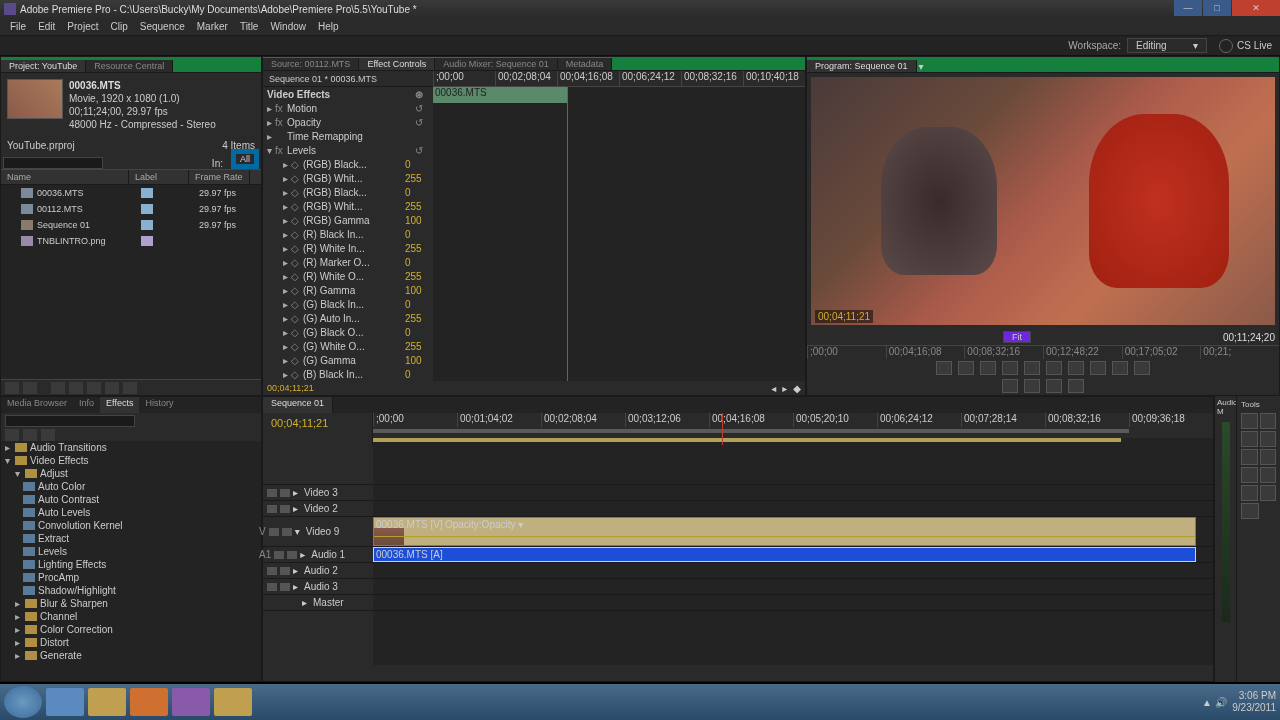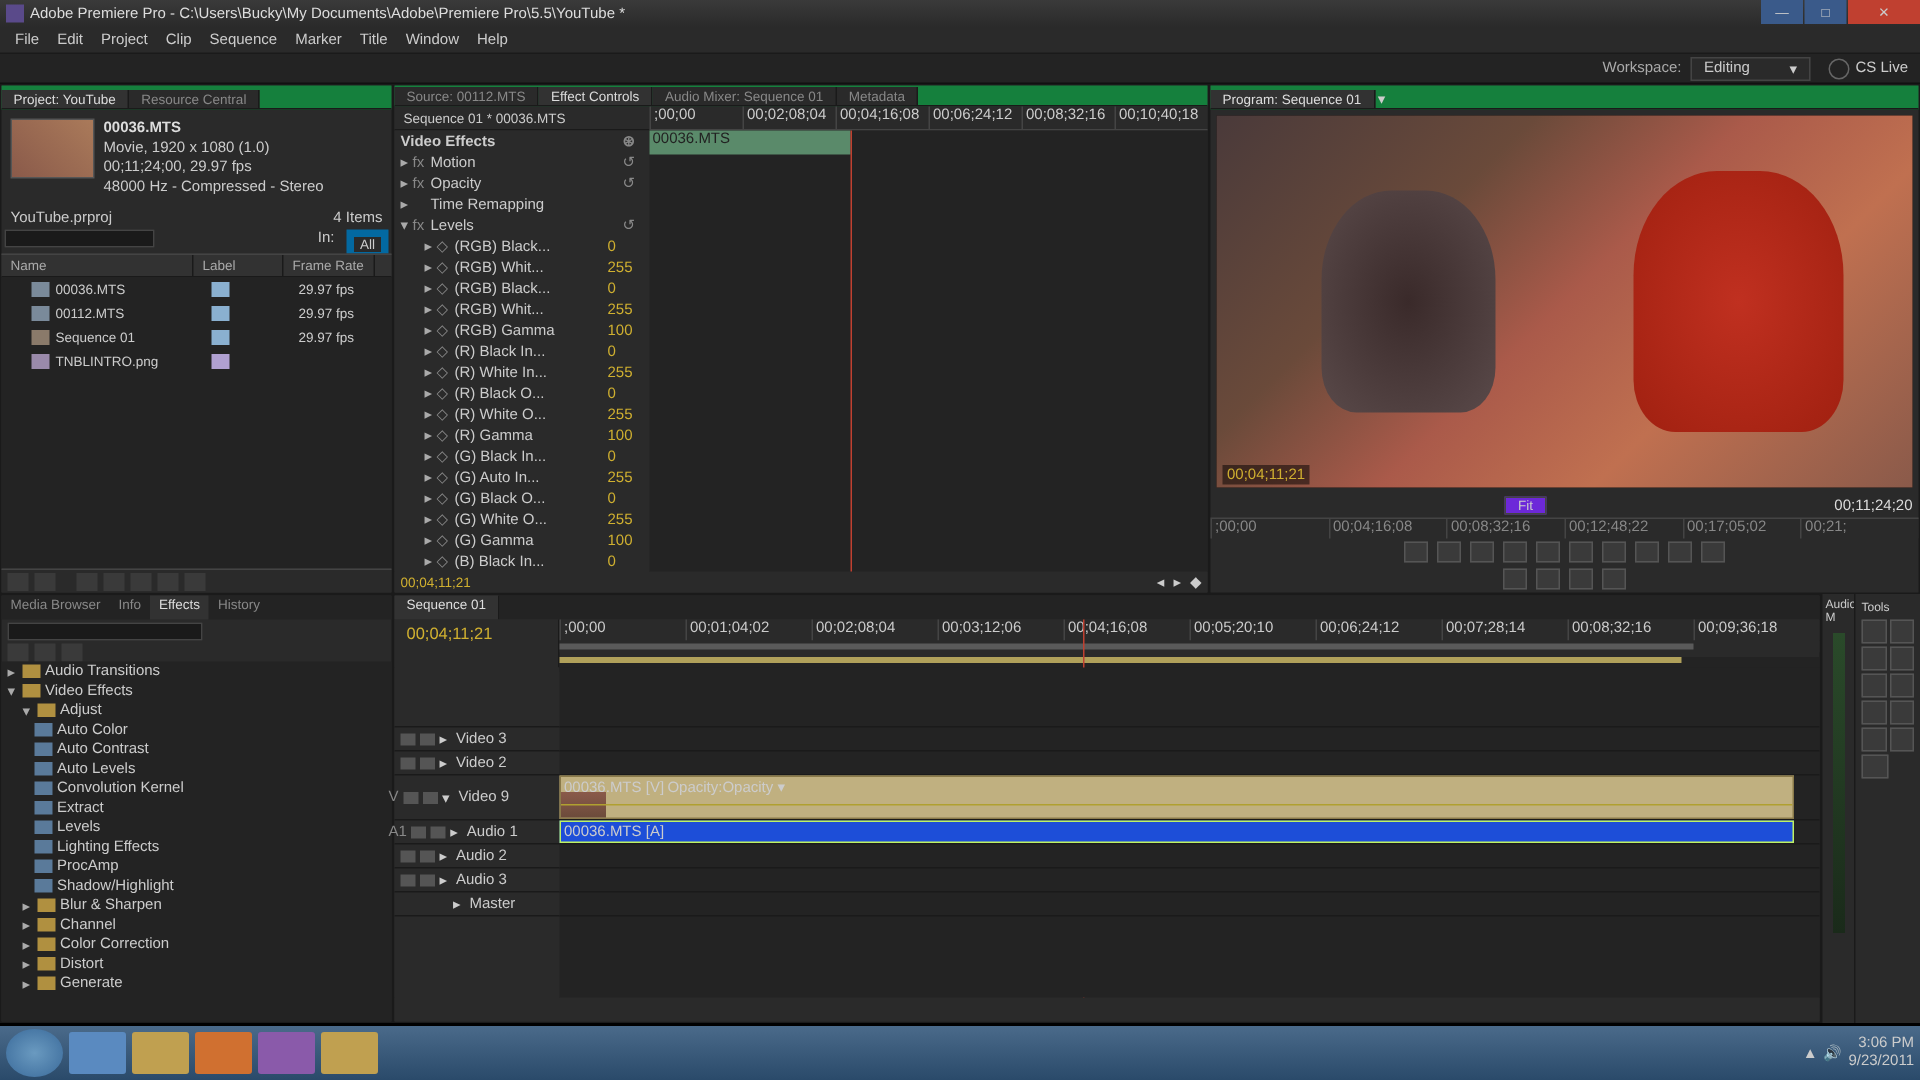--- a/index.html
+++ b/index.html
@@ -23,21 +23,21 @@
 .panel-tabs{height:16px;background:#15803d;display:flex;align-items:flex-end;border-bottom:1px solid #1a1a1a}
 .panel-tab{padding:1px 8px;color:#888;font-size:9px;background:#2a2a2a;border-right:1px solid #1a1a1a}
 .panel-tab.active{color:#ddd;background:#323232}
 .project{width:262px}
 .proj-header{display:flex;padding:6px;gap:6px}
 .proj-thumb{width:56px;height:40px;background:#333;border:1px solid #555}
 .proj-thumb-inner{width:100%;height:100%;background:linear-gradient(45deg,#8a5a4a,#aa7a5a)}
 .proj-meta{font-size:9px;color:#aaa;line-height:1.3}
 .proj-meta .fname{color:#ddd;font-weight:bold}
 .proj-bar{height:16px;display:flex;align-items:center;padding:0 6px;font-size:9px;color:#aaa;justify-content:space-between}
-.proj-search{height:16px;display:flex;align-items:flex-start;padding:0 2px}
+.proj-search{height:16px;display:flex;align-items:flex-end;padding:0 2px}
 .proj-search .srch{width:100px;height:12px;background:#1a1a1a;border:1px solid #444}
 .proj-search .in-sel{margin-left:8px;font-size:9px;background:#2a2a2a;border:5px solid #0369a1;padding:0 4px}
 .proj-cols{height:16px;display:flex;background:#323232;border-top:1px solid #444;border-bottom:1px solid #1a1a1a}
 .proj-cols div{padding:2px 6px;font-size:9px;color:#aaa;border-right:1px solid #1a1a1a}
 .proj-list{flex:1;background:#232323}
 .proj-item{display:flex;align-items:center;height:16px;padding:0 4px}
 .proj-item .indent{width:16px}
 .proj-item .ficon{width:12px;height:10px;background:#7a8a9a;margin-right:4px}
 .proj-item .ficon.seq{background:#8a7a6a}
 .proj-item .ficon.img{background:#9a8aaa}
@@ -324,21 +324,21 @@
             </div>
             <div class="ec-row sub">
               <span class="tri">▸</span>
               <span class="fx">◇</span>
               <span class="lbl">(R) White In...</span>
               <span class="val">255</span>
             </div>
             <div class="ec-row sub">
               <span class="tri">▸</span>
               <span class="fx">◇</span>
-              <span class="lbl">(R) Black O...</span>
+              <span class="lbl">(R) Marker O...</span>
               <span class="val">0</span>
             </div>
             <div class="ec-row sub">
               <span class="tri">▸</span>
               <span class="fx">◇</span>
               <span class="lbl">(R) White O...</span>
               <span class="val">255</span>
             </div>
             <div class="ec-row sub">
               <span class="tri">▸</span>

